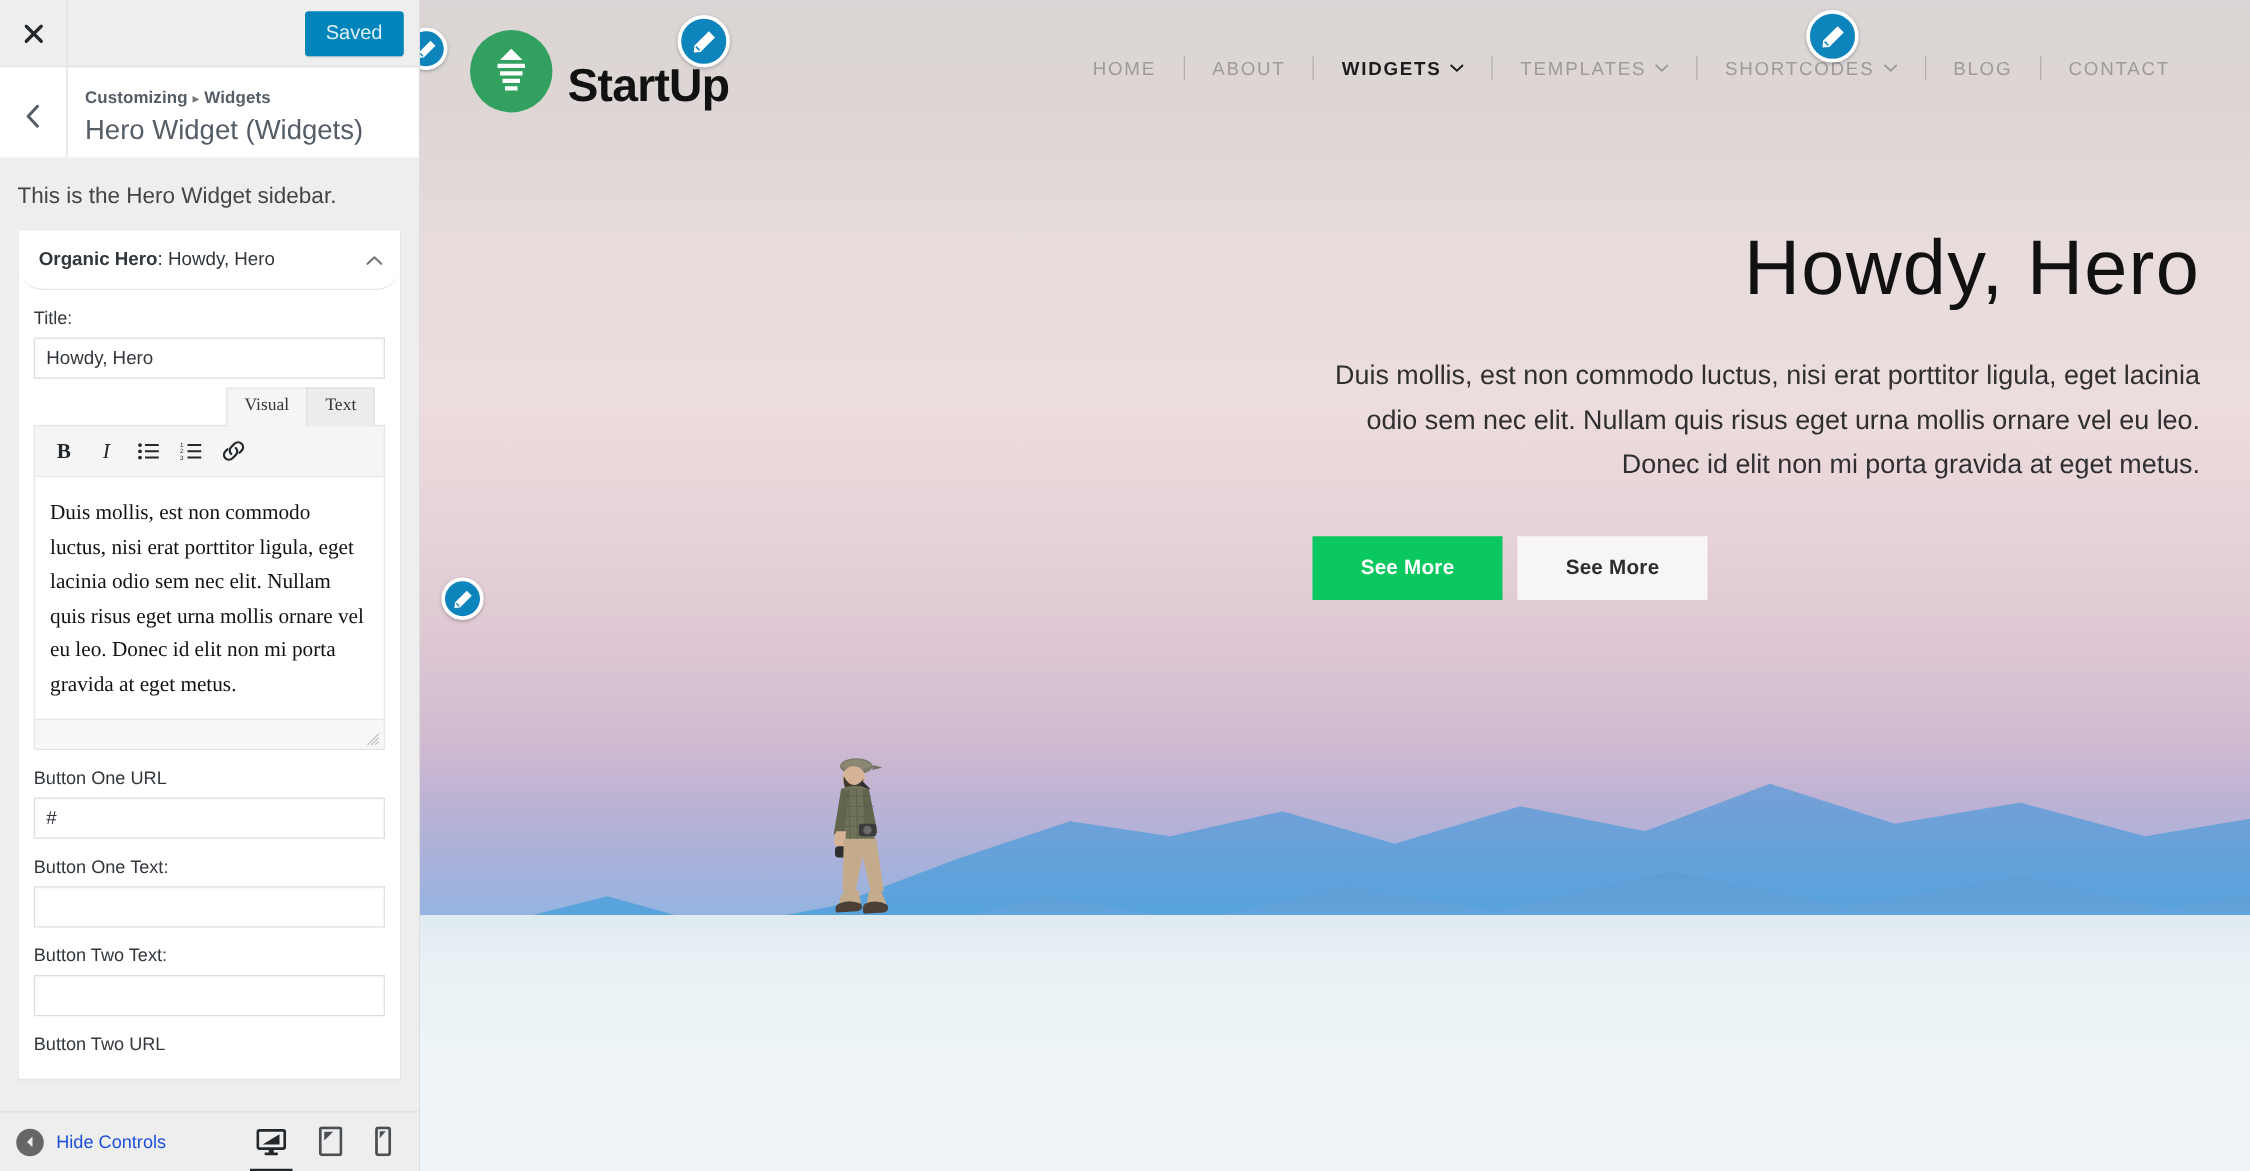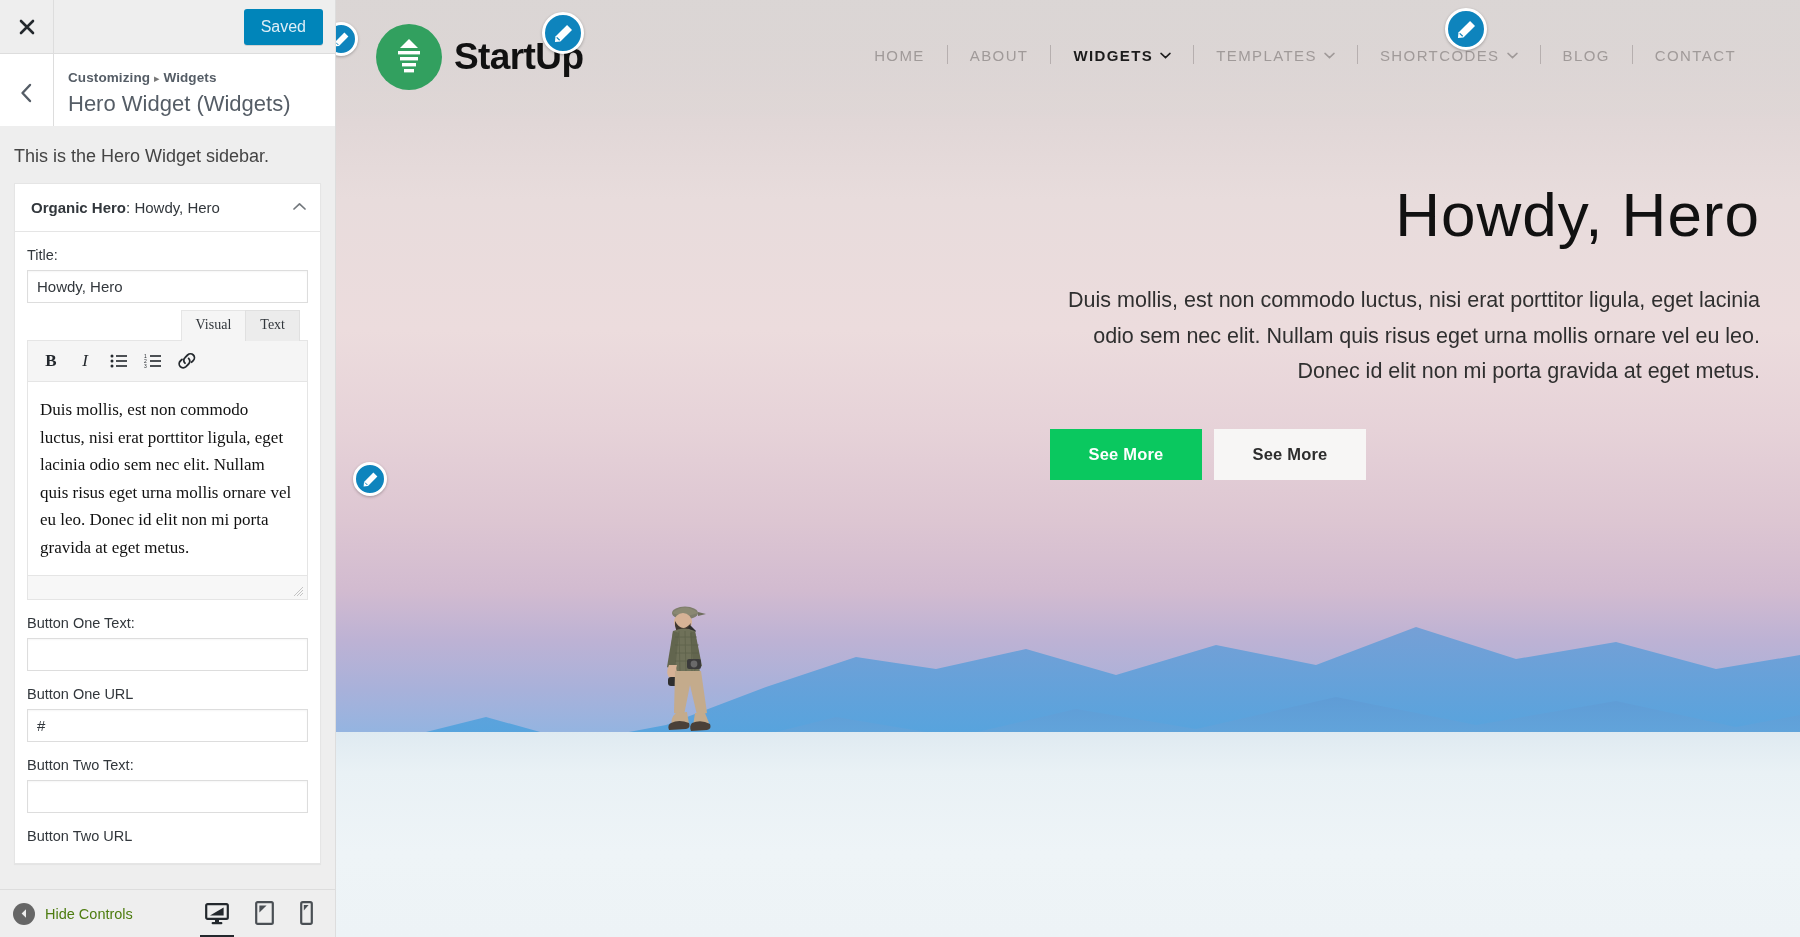--- a/index.html
+++ b/index.html
@@ -80,24 +80,25 @@
     line-height: 1.4;
   }
 
   .widget {
     margin: 0 14px;
     background: #fff;
     border: 1px solid #e5e5e5;
     box-shadow: 0 1px 1px rgba(0,0,0,.04);
   }
   .widget-top {
-    display: flex; align-items: center; justify-content: space-between;
+    display: flex; align-items: flex-end; justify-content: space-between;
     padding: 15px 14px 15px 16px;
     border-bottom: 1px solid #e5e5e5;
     cursor: pointer;
+    border-radius: 19px;
   }
   .widget-title { font-size: 15px; color: #32373c; }
   .widget-title b { font-weight: bold; }
   .widget-toggle { color: #72777c; font-size: 10px; line-height: 1; }
 
   .widget-inside { padding: 14px 12px 4px 12px; }
   .fieldrow { margin-bottom: 14px; }
   .fieldrow.tight { margin-bottom: 6px; }
   label.fl {
     display: block; font-size: 14.5px; color: #32373c;
@@ -171,21 +172,21 @@
   .cz-collapse {
     display: flex; align-items: center; gap: 10px;
     padding-left: 13px; cursor: pointer;
   }
   .cz-collapse .circ {
     width: 22px; height: 22px; border-radius: 50%;
     background: #666; color: #eee;
     display: flex; align-items: center; justify-content: center;
     font-size: 9px; line-height: 1;
   }
-  .cz-collapse .lbl { font-size: 14.5px; color: #4d7c0f; }
+  .cz-collapse .lbl { font-size: 14.5px; color: #1d4ed8; }
   .devices { margin-left: auto; display: flex; align-items: flex-end; gap: 26px; padding-right: 22px; }
   .dev { cursor: pointer; position: relative; padding-bottom: 2px; display:flex; flex-direction:column; align-items:center; }
   .dev .bar {
     position: absolute; bottom: -14px; left: 50%; transform: translateX(-50%);
     width: 34px; height: 6px; background: #23282d; display: none;
   }
   .dev.active .bar { display: block; }
 
   
   #preview {
@@ -215,21 +216,21 @@
   .ground {
     position: absolute; left: 0; right: 0; bottom: 0; height: 205px;
     background: linear-gradient(to bottom, #dfeaf1 0px, #e9f1f5 40px, #eef4f7 120px, #edf3f6 205px);
   }
   .sitebar {
     position: absolute; top: 0; left: 0; right: 0; height: 115px;
     background: linear-gradient(to bottom, rgba(219,214,213,.96), rgba(223,215,214,.55));
   }
   .brand {
     position: absolute; left: 40px; top: 24px;
-    display: flex; align-items: center; gap: 12px;
+    display: flex; align-items: flex-end; gap: 12px;
   }
   .brand .logo-circ {
     width: 66px; height: 66px; border-radius: 50%;
     background: #32a05f;
     display: flex; align-items: center; justify-content: center;
   }
   .brand .name {
     font-size: 37px; font-weight: bold; color: #111;
     letter-spacing: -0.6px;
   }
@@ -375,27 +376,27 @@
             </div>
             <div class="editor-area">Duis mollis, est non commodo luctus, nisi erat porttitor ligula, eget lacinia odio sem nec elit. Nullam quis risus eget urna mollis ornare vel eu leo. Donec id elit non mi porta gravida at eget metus.</div>
             <div class="editor-status">
               <svg class="grip" viewBox="0 0 12 12">
                 <path d="M11 5 L5 11 M11 8 L8 11 M11 2 L2 11" stroke="#888" stroke-width="1" fill="none"></path>
               </svg>
             </div>
           </div>
 
           <div class="fieldrow">
+            <label class="fl">Button One URL</label>
+            <input class="txt" type="text" value="#" style="">
+          </div>
+
+          <div class="fieldrow">
             <label class="fl">Button One Text:</label>
             <input class="txt" type="text" value="" style="">
-          </div>
-
-          <div class="fieldrow">
-            <label class="fl">Button One URL</label>
-            <input class="txt" type="text" value="#" style="">
           </div>
 
           <div class="fieldrow">
             <label class="fl">Button Two Text:</label>
             <input class="txt" type="text" value="" style="">
           </div>
 
           <div class="fieldrow">
             <label class="fl">Button Two URL</label>
           </div>

